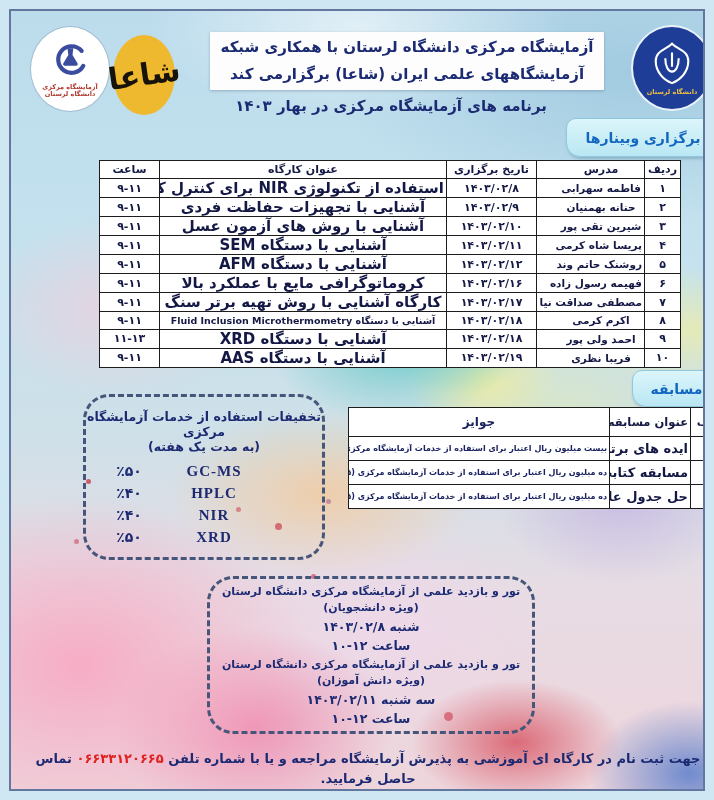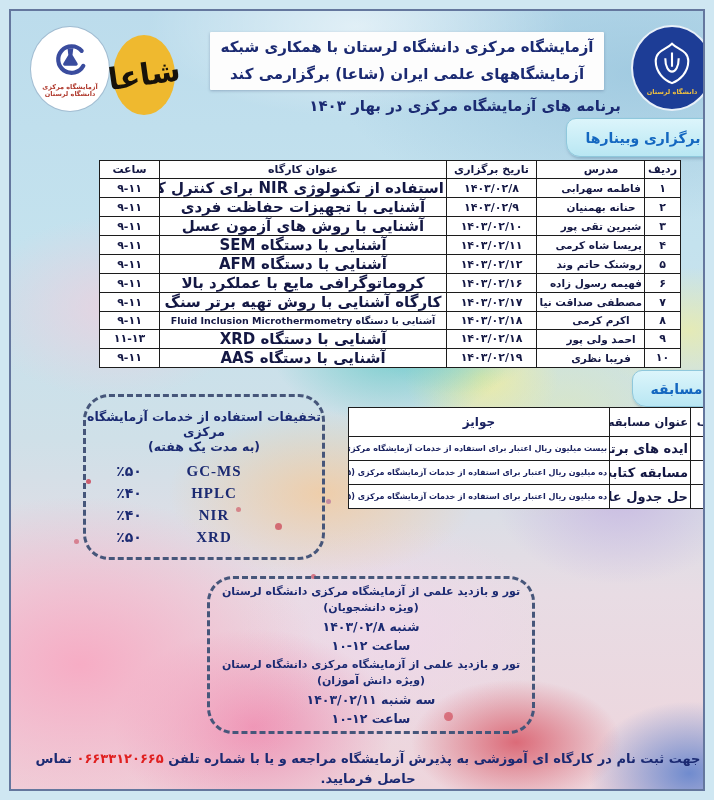--- a/index.html
+++ b/index.html
@@ -42,21 +42,21 @@
     border-radius:50%;display:flex;align-items:center;justify-content:center;}
   .logo-shaa .callig{font-size:30px;font-weight:bold;color:#17120a;transform:rotate(-8deg);line-height:1;}
   .logo-univ{position:absolute;left:620px;top:14px;width:82px;height:86px;background:#1d3d96;
     border-radius:50%;border:2px solid #e8f0f8;box-sizing:border-box;display:flex;flex-direction:column;
     align-items:center;justify-content:center;}
   .logo-univ .cap{font-size:6.5px;font-weight:bold;color:#f0c040;margin-top:-2px;}
   .title-box{position:absolute;left:199px;top:21px;width:394px;height:58px;background:#fdfdfd;
     border-radius:1px;box-shadow:0 1px 3px rgba(60,80,120,.35);display:flex;flex-direction:column;
     align-items:center;justify-content:center;gap:2px;}
   .title-box div{font-size:15px;font-weight:bold;line-height:25px;}
-  .subtitle{position:absolute;left:150px;top:86px;width:460px;
+  .subtitle{position:absolute;left:150px;top:86px;width:460px;text-align:center;
     font-size:15px;font-weight:bold;}
 
   
   .badge{position:absolute;background:linear-gradient(180deg,#dcf5fb,#b9e7f3);
     border:1px solid #8fc8dc;border-radius:10px 14px 10px 14px;
     box-shadow:1px 2px 3px rgba(70,110,140,.35);display:flex;align-items:center;justify-content:center;
     color:#1467c0;font-weight:bold;}
   .badge-webinars{left:555px;top:107px;width:152px;height:37px;font-size:14px;}
   .badge-contest{left:621px;top:359px;width:87px;height:35px;font-size:14px;}
 

